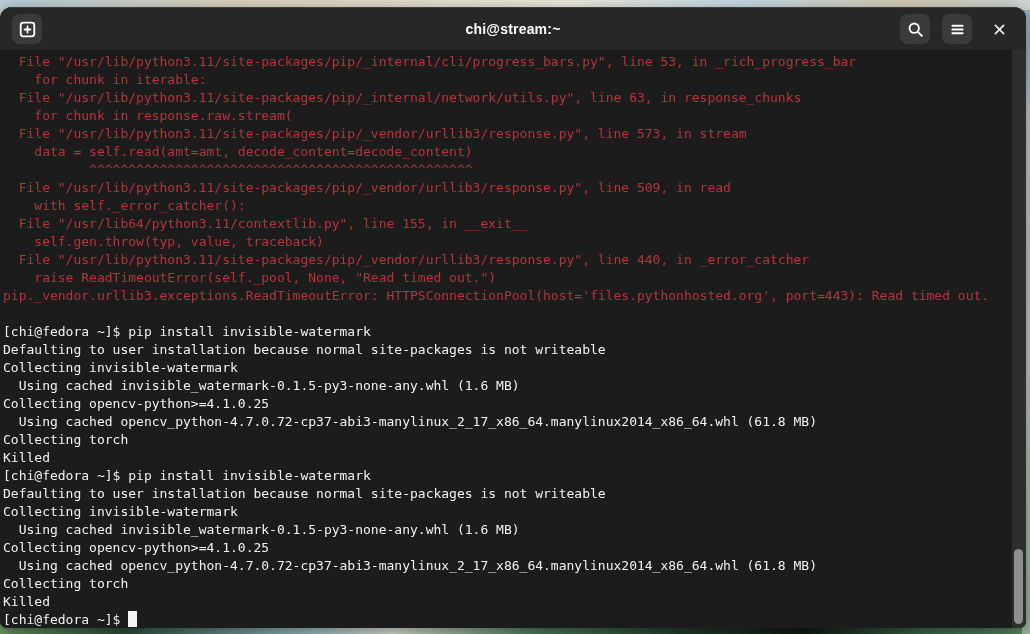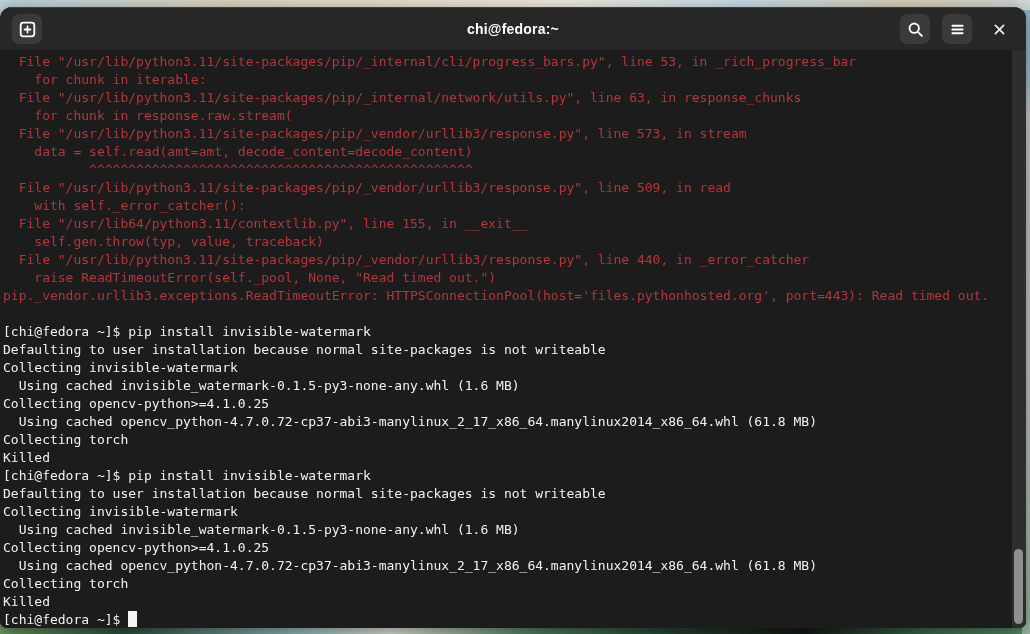--- a/index.html
+++ b/index.html
@@ -114,21 +114,21 @@
       <button class="hb-btn">
         <span>
           <svg width="17" height="17" viewBox="0 0 16 16" fill="none" stroke="#ffffff" stroke-width="1.7" stroke-linecap="round">
             <rect x="1.6" y="1.6" width="12.8" height="12.8" rx="2.4"></rect>
             <path d="M8 5.2v5.6M5.2 8h5.6"></path>
           </svg>
         </span>
       </button>
     </div>
 
-    <div class="hb-title">chi@fedora:~</div>
+    <div class="hb-title">chi@stream:~</div>
 
     <div class="hb-right">
       <button class="hb-btn">
         <span>
           <svg width="17" height="17" viewBox="0 0 16 16" fill="none" stroke="#ffffff" stroke-width="1.8" stroke-linecap="round">
             <circle cx="6.8" cy="6.8" r="4.4"></circle>
             <path d="M10.2 10.2L14 14"></path>
           </svg>
         </span>
       </button>

